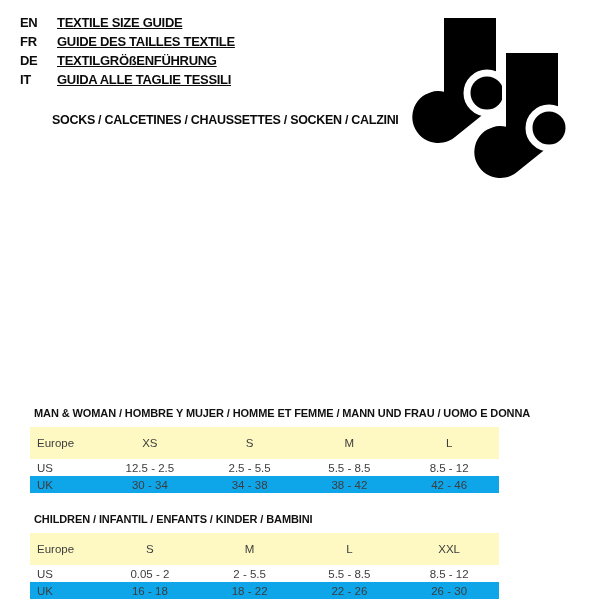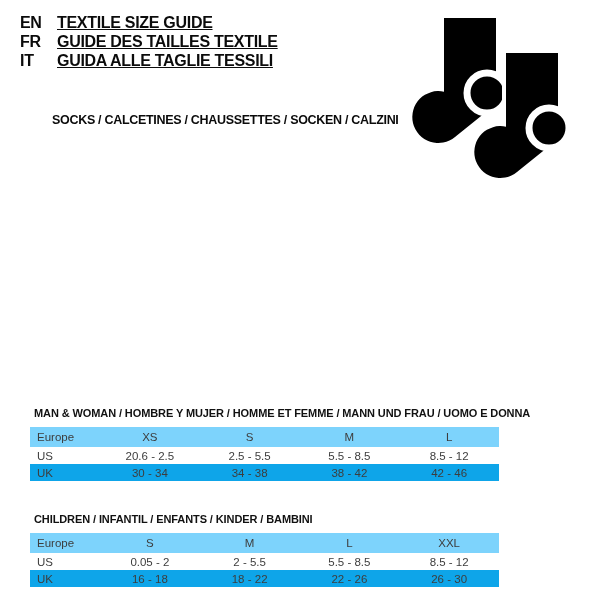--- a/index.html
+++ b/index.html
@@ -2,21 +2,21 @@
 <html><head>
 <meta charset="utf-8">
 <style>
   html,body{margin:0;padding:0;}
   body{
     width:600px;height:600px;position:relative;background:#ffffff;
     font-family:"Liberation Sans",sans-serif;color:#0d0d0d;overflow:hidden;
   }
   
   .lang-block{position:absolute;left:20px;top:13px;}
-  .lang-row{display:flex;line-height:19px;font-size:16px;font-weight:bold;letter-spacing:-0.3px;color:#0b0b0b;}
+  .lang-row{display:flex;line-height:19px;font-size:13px;font-weight:bold;letter-spacing:-0.3px;color:#0b0b0b;}
   .lang-code{width:37px;flex:0 0 37px;}
   .lang-label{white-space:nowrap;text-decoration:underline;}
   
   .category-line{
     position:absolute;left:20px;top:112px;line-height:16px;
     font-size:12.5px;font-weight:bold;letter-spacing:-0.3px;color:#0b0b0b;white-space:nowrap;margin-left:32px;
   }
   
   .socks-svg{position:absolute;left:400px;top:10px;}
   
@@ -26,36 +26,40 @@
   .table-title{
     font-size:11px;font-weight:bold;letter-spacing:-0.1px;color:#111111;
     line-height:16px;padding-left:4px;margin:0 0 6px 0;white-space:nowrap;
   }
   table.size-grid{width:100%;border-collapse:collapse;table-layout:fixed;}
   table.size-grid col.col-label{width:70px;}
   table.size-grid th,table.size-grid td{
     font-size:11.5px;font-weight:normal;color:#3d3d3d;text-align:center;
     padding:0;white-space:nowrap;
   }
-  table.size-grid th{background:#7dd3fc;height:20px;}
+  table.size-grid th{background:#fef9c3;height:32px;}
   table.size-grid td{height:17px;}
   table.size-grid th:first-child,table.size-grid td:first-child{text-align:left;padding-left:7px;}
   table.size-grid tr.alt td{background:#0ea5e9;}
 </style>
 </head>
 <body>
 
 <div class="lang-block">
   <div class="lang-row">
     <span class="lang-code">EN</span>
     <span class="lang-label">TEXTILE SIZE GUIDE</span>
   </div>
   <div class="lang-row">
     <span class="lang-code">FR</span>
     <span class="lang-label">GUIDE DES TAILLES TEXTILE</span>
+  </div>
+  <div class="lang-row">
+    <span class="lang-code">DE</span>
+    <span class="lang-label">TEXTILGRÖßENFÜHRUNG</span>
   </div>
   <div class="lang-row">
     <span class="lang-code">IT</span>
     <span class="lang-label">GUIDA ALLE TAGLIE TESSILI</span>
   </div>
 </div>
 
 <div class="category-line">SOCKS / CALCETINES / CHAUSSETTES / SOCKEN / CALZINI</div>
 
 <svg class="socks-svg" width="170" height="175" viewBox="0 0 170 175" aria-hidden="true">
@@ -84,21 +88,21 @@
         <th>Europe</th>
         <th>XS</th>
         <th>S</th>
         <th>M</th>
         <th>L</th>
       </tr>
     </thead>
     <tbody>
       <tr>
         <td>US</td>
-        <td>20.6 - 2.5</td>
+        <td>12.5 - 2.5</td>
         <td>2.5 - 5.5</td>
         <td>5.5 - 8.5</td>
         <td>8.5 - 12</td>
       </tr>
       <tr class="alt">
         <td>UK</td>
         <td>30 - 34</td>
         <td>34 - 38</td>
         <td>38 - 42</td>
         <td>42 - 46</td>

